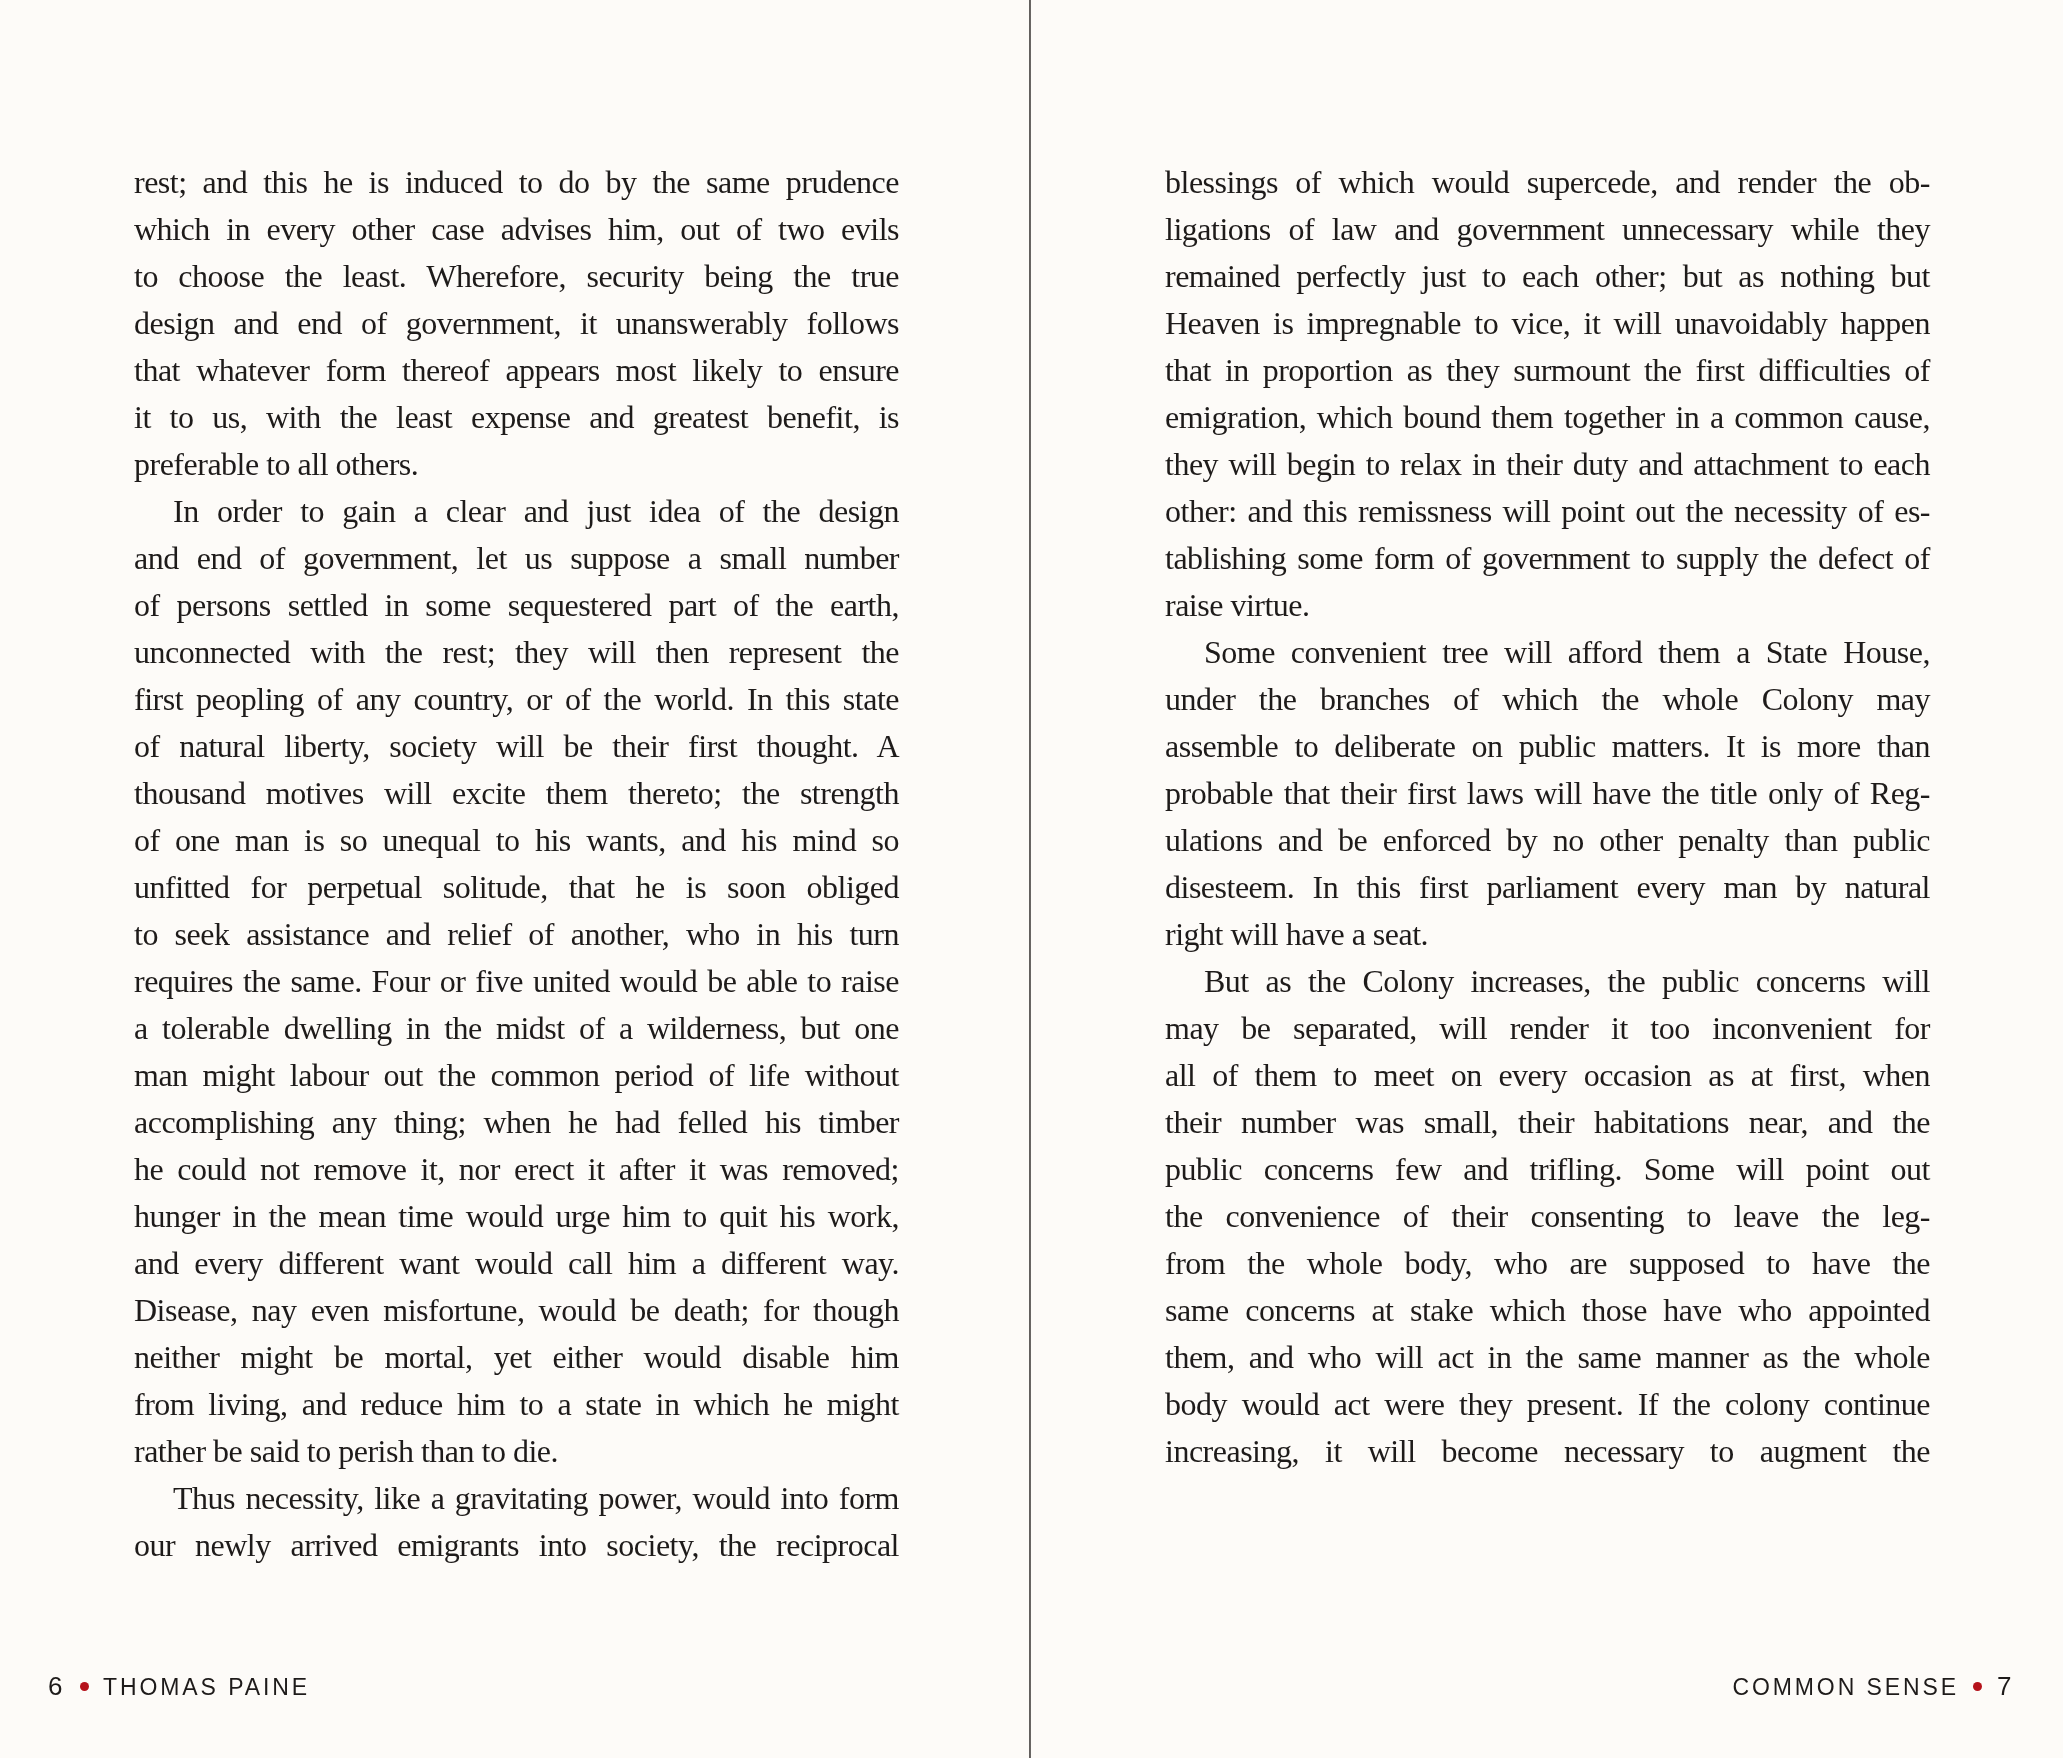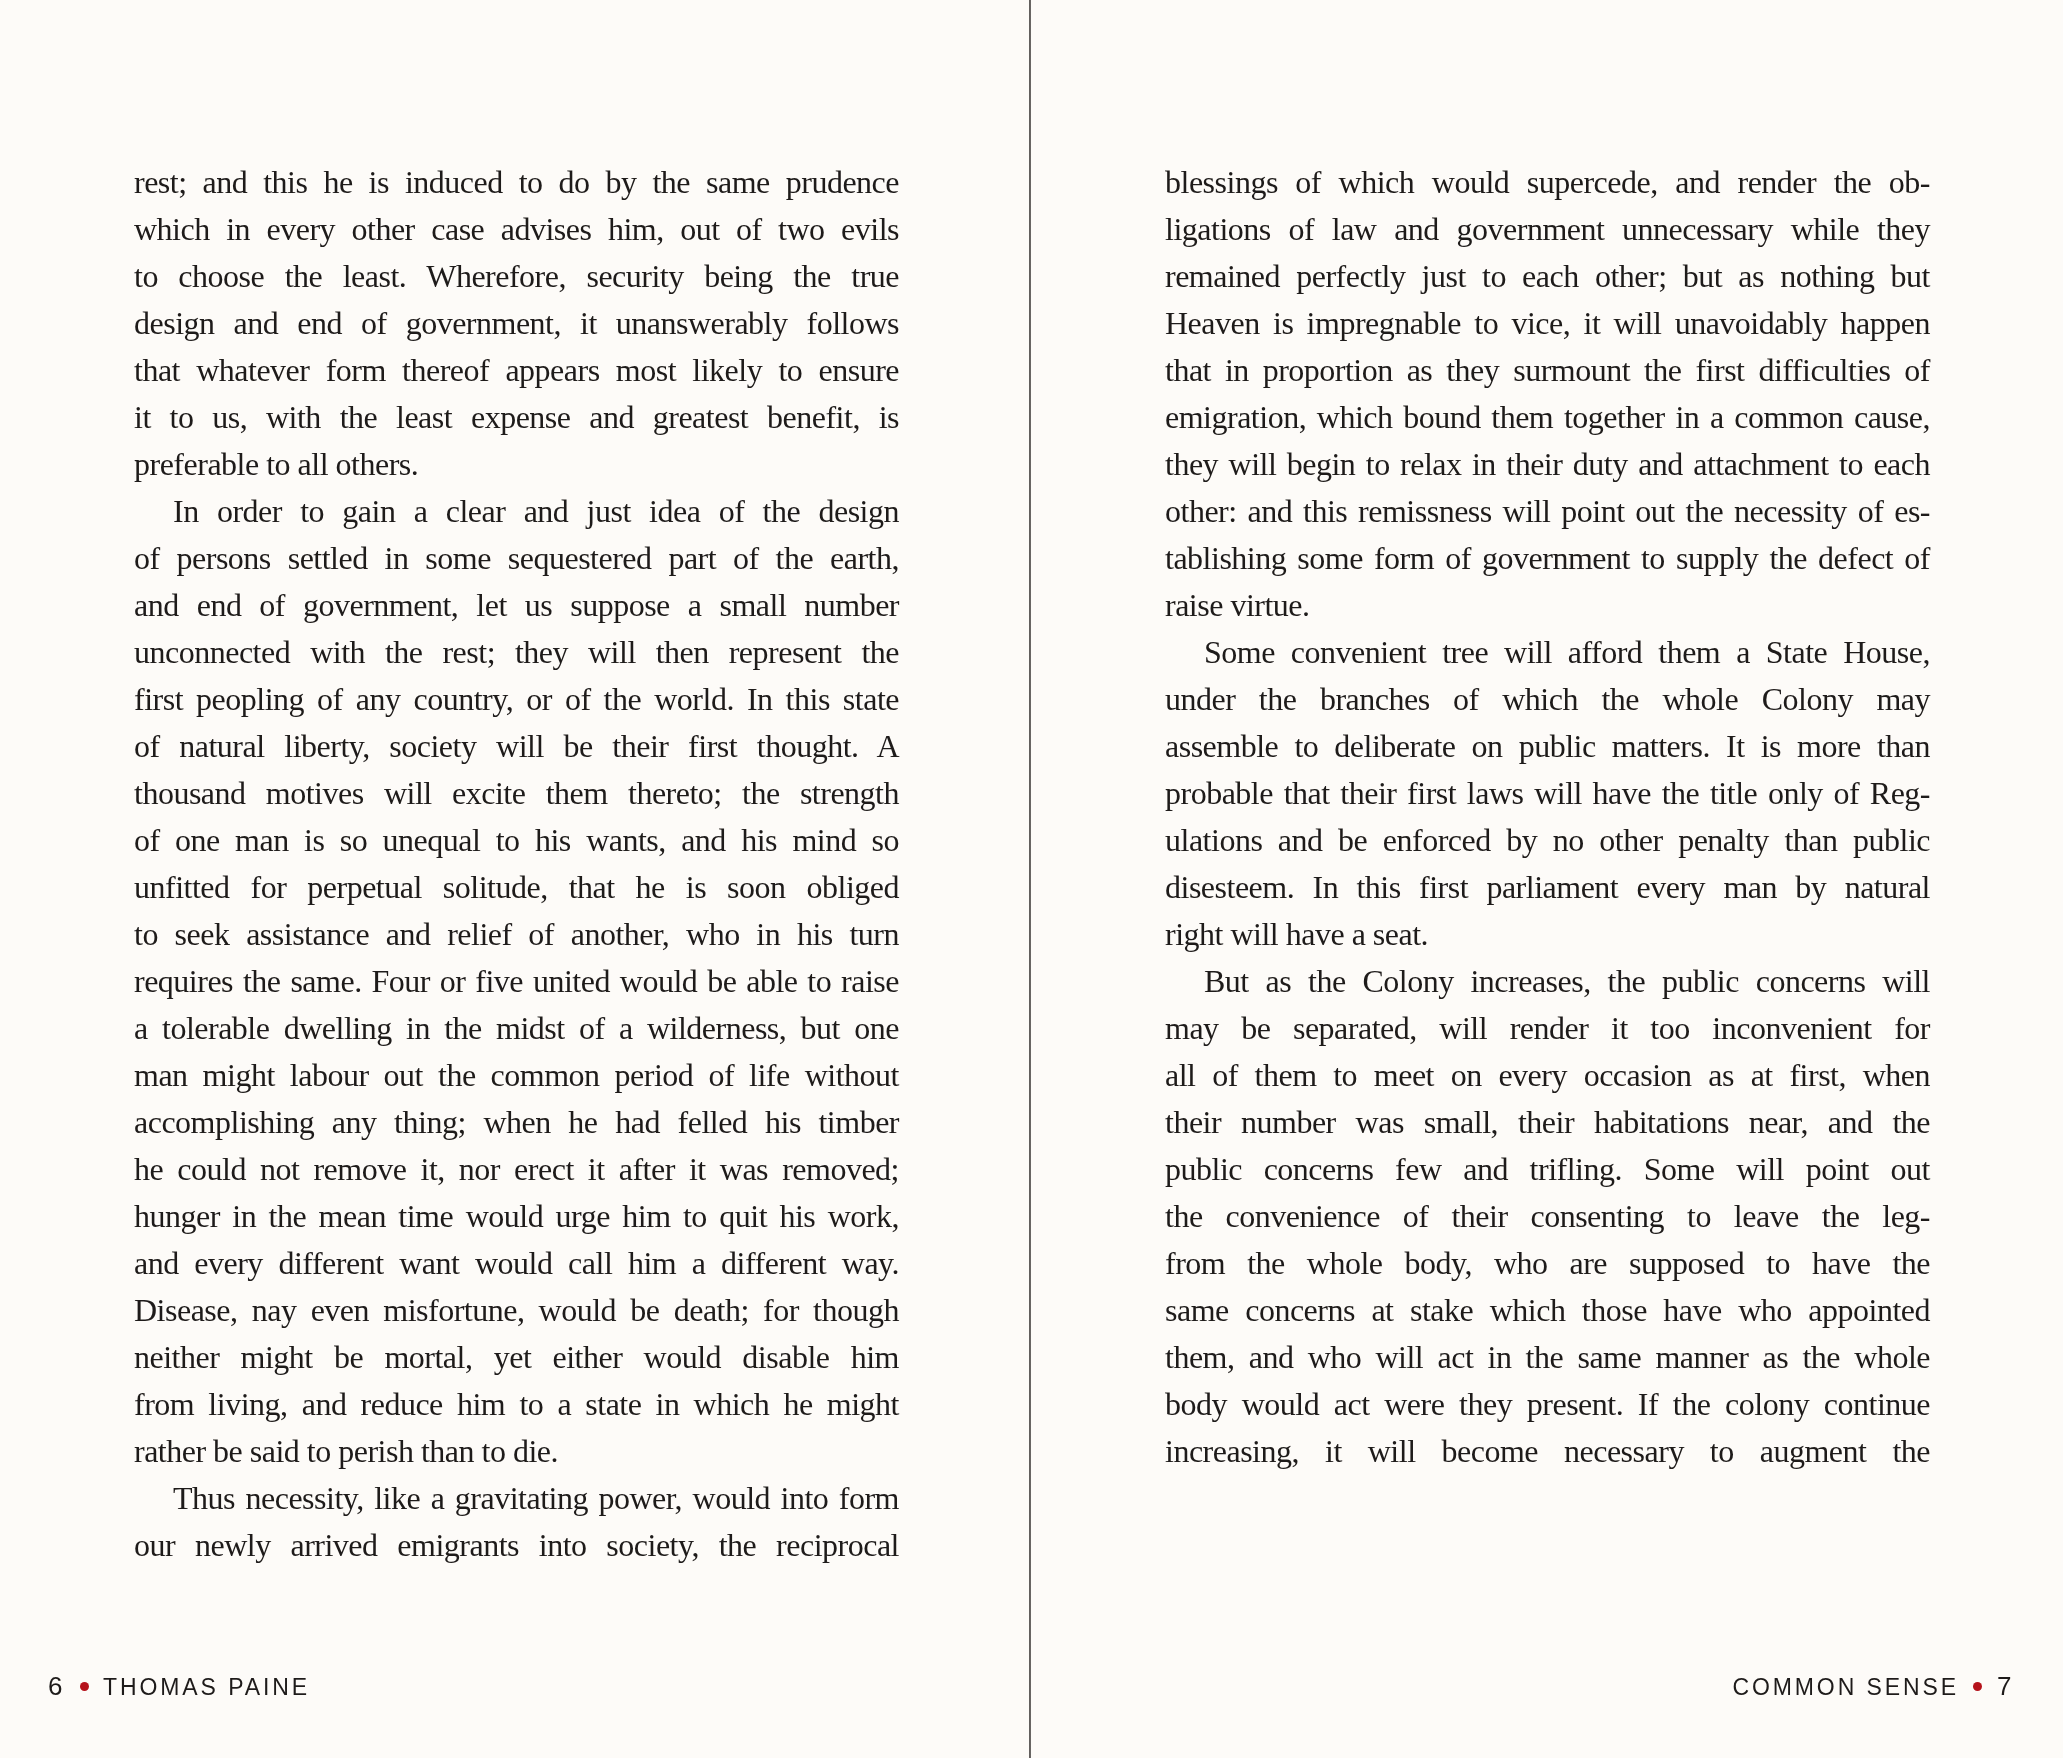--- a/index.html
+++ b/index.html
@@ -91,22 +91,22 @@
   <div class="page left">
     <div class="text-block">
         <span class="line">rest; and this he is induced to do by the same prudence</span>
         <span class="line">which in every other case advises him, out of two evils</span>
         <span class="line">to choose the least. Wherefore, security being the true</span>
         <span class="line">design and end of government, it unanswerably follows</span>
         <span class="line">that whatever form thereof appears most likely to ensure</span>
         <span class="line">it to us, with the least expense and greatest benefit, is</span>
         <span class="line last">preferable to all others.</span>
         <span class="line indent">In order to gain a clear and just idea of the design</span>
+        <span class="line">and end of government, let us suppose a small number</span>
         <span class="line">of persons settled in some sequestered part of the earth,</span>
-        <span class="line">and end of government, let us suppose a small number</span>
         <span class="line">unconnected with the rest; they will then represent the</span>
         <span class="line">first peopling of any country, or of the world. In this state</span>
         <span class="line">of natural liberty, society will be their first thought. A</span>
         <span class="line">thousand motives will excite them thereto; the strength</span>
         <span class="line">of one man is so unequal to his wants, and his mind so</span>
         <span class="line">unfitted for perpetual solitude, that he is soon obliged</span>
         <span class="line">to seek assistance and relief of another, who in his turn</span>
         <span class="line">requires the same. Four or five united would be able to raise</span>
         <span class="line">a tolerable dwelling in the midst of a wilderness, but one</span>
         <span class="line">man might labour out the common period of life without</span>

